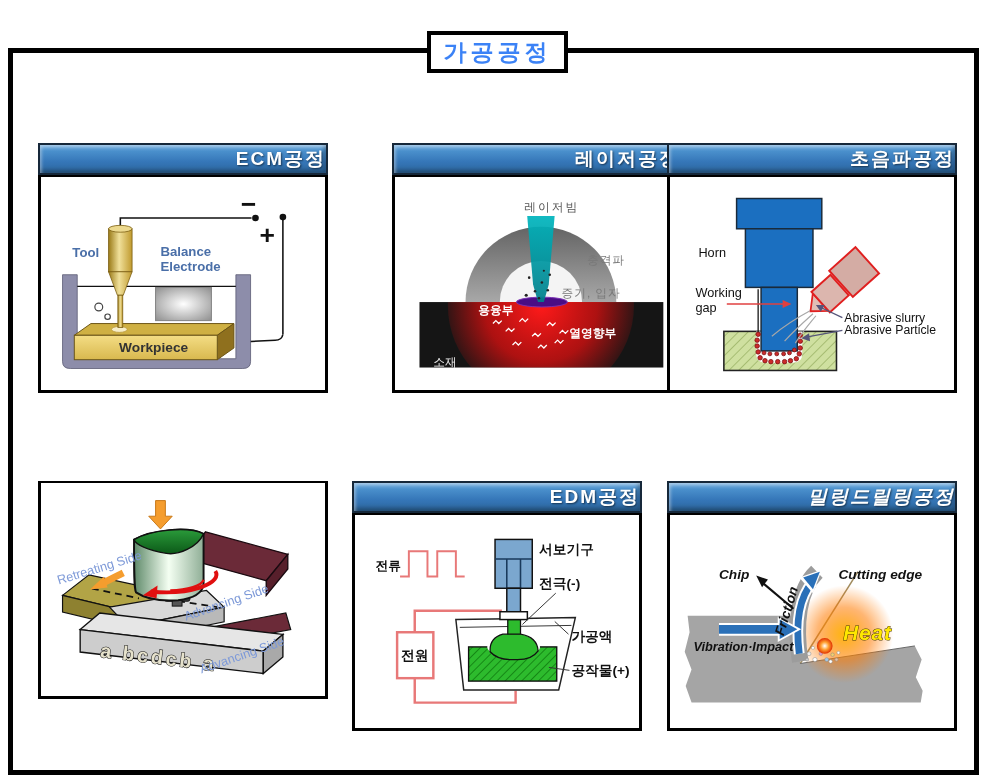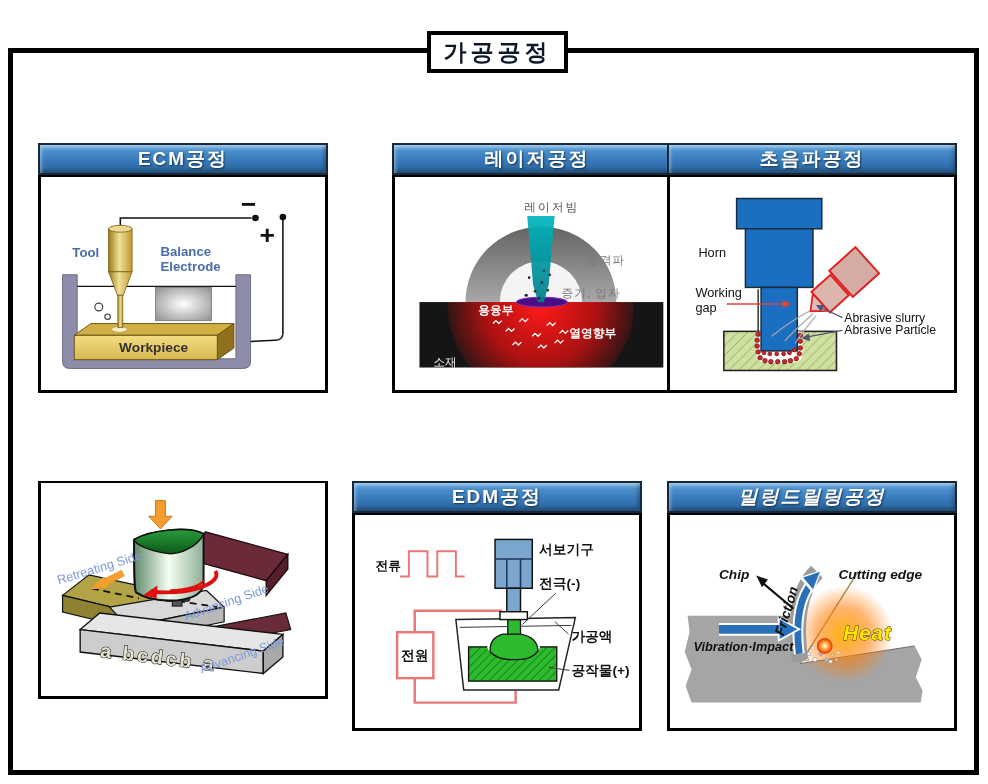--- a/index.html
+++ b/index.html
@@ -3,27 +3,27 @@
 <meta charset="utf-8">
 <style>
   html,body{margin:0;padding:0;background:#fff;}
   .stage{position:relative;width:988px;height:784px;background:#fff;overflow:hidden;
          font-family:"Liberation Sans",sans-serif;}
   .outer-frame{position:absolute;left:8px;top:48px;width:971px;height:727px;
          border:5px solid #000;box-sizing:border-box;background:#fff;}
   .title-box{position:absolute;left:427px;top:31px;width:141px;height:42px;
          border:4px solid #000;box-sizing:border-box;background:#fff;
          display:flex;align-items:center;justify-content:center;
-         font-size:23px;font-weight:bold;letter-spacing:4px;color:#0f172a;z-index:5;}
+         font-size:23px;font-weight:bold;letter-spacing:4px;color:#3b82f6;z-index:5;}
   .panel{position:absolute;width:290px;height:250px;}
   .panel-header{height:32px;box-sizing:border-box;border:2px solid #16283a;
          background:linear-gradient(180deg,#7db3e2 0%,#4a90cc 22%,#3576b8 60%,#2d689f 100%);
          box-shadow:inset 2px 2px 3px rgba(255,255,255,.35), inset -2px -3px 4px rgba(0,0,0,.3);
          color:#fff;font-size:19px;font-weight:bold;letter-spacing:2px;
-         display:flex;align-items:center;justify-content:center;
+         display:flex;align-items:center;justify-content:flex-end;
          text-shadow:1px 1px 2px rgba(0,0,0,.55);}
   .panel-body{height:218px;box-sizing:border-box;border:3px solid #000;border-top:2px solid #000;
          background:#fff;}
   .panel-body svg{display:block;width:100%;height:100%;}
   svg text{font-family:"Liberation Sans",sans-serif;}
 </style>
 </head>
 <body>
 
 <div class="stage">

